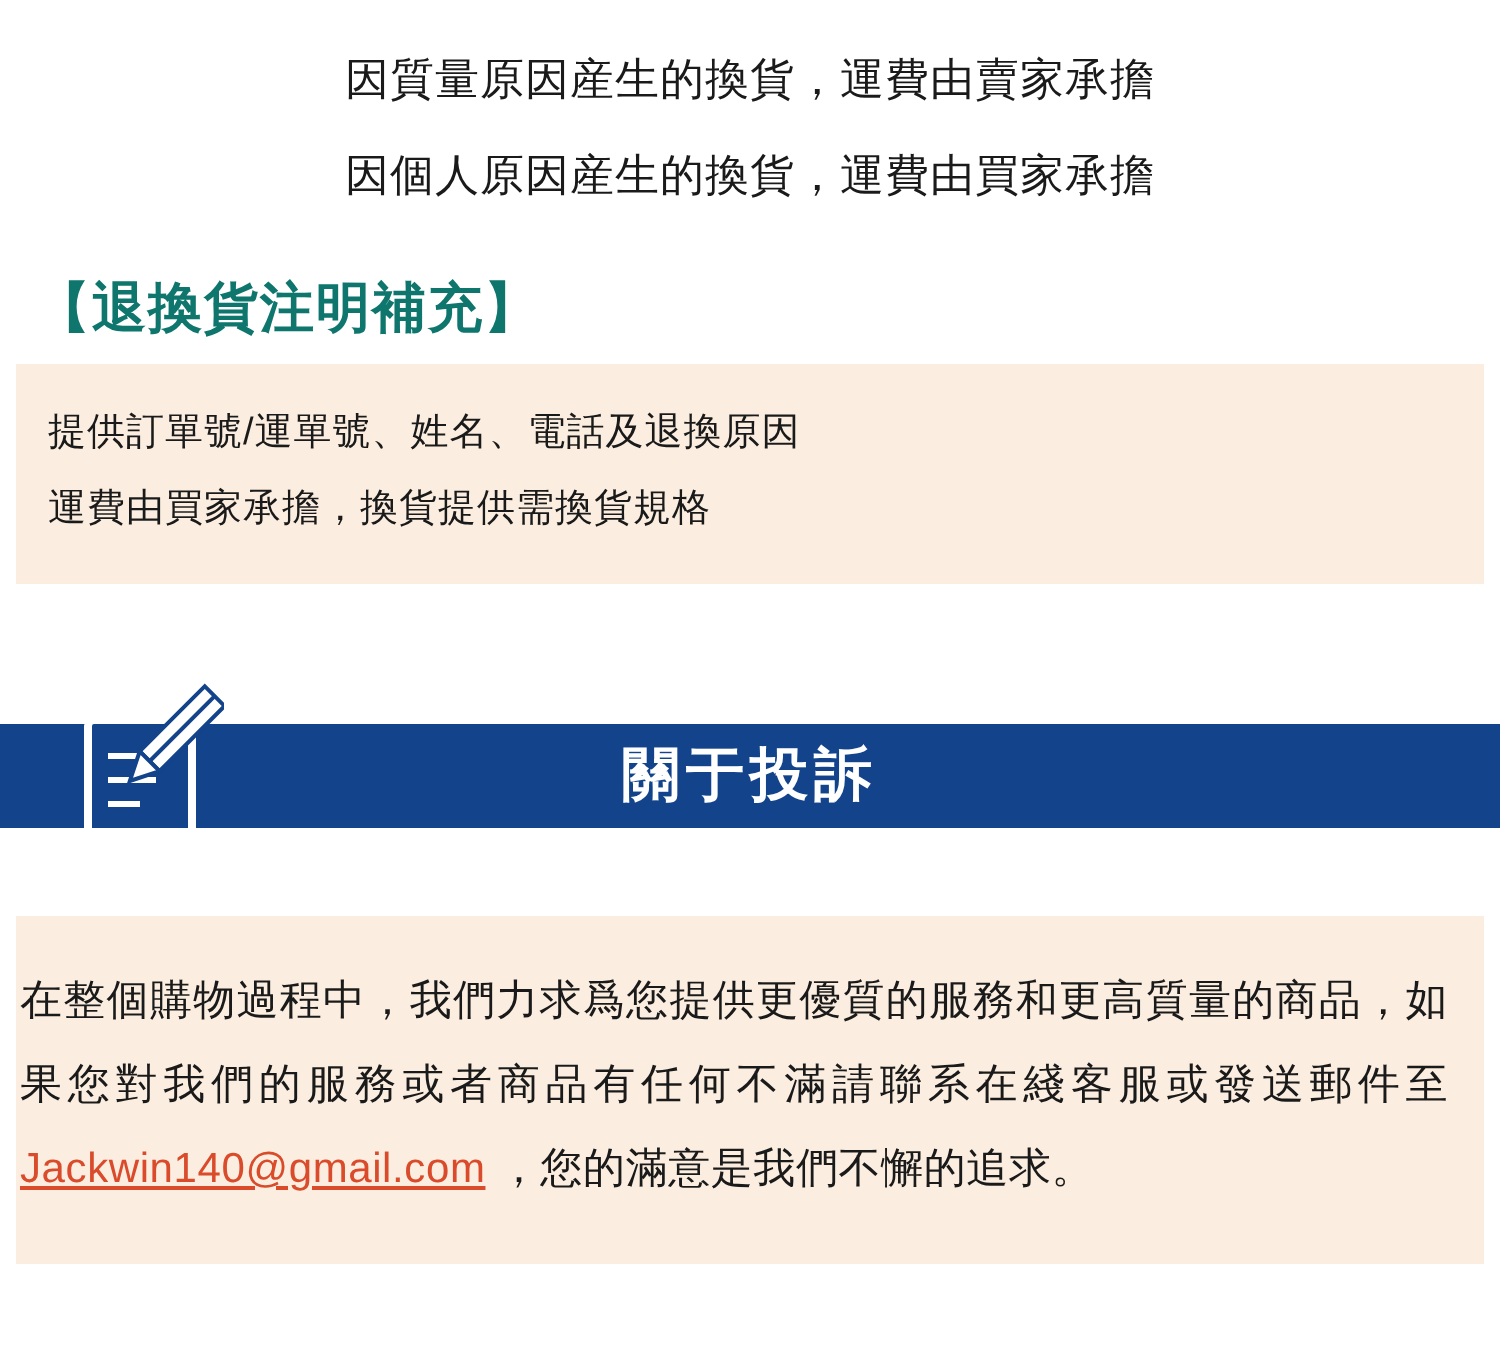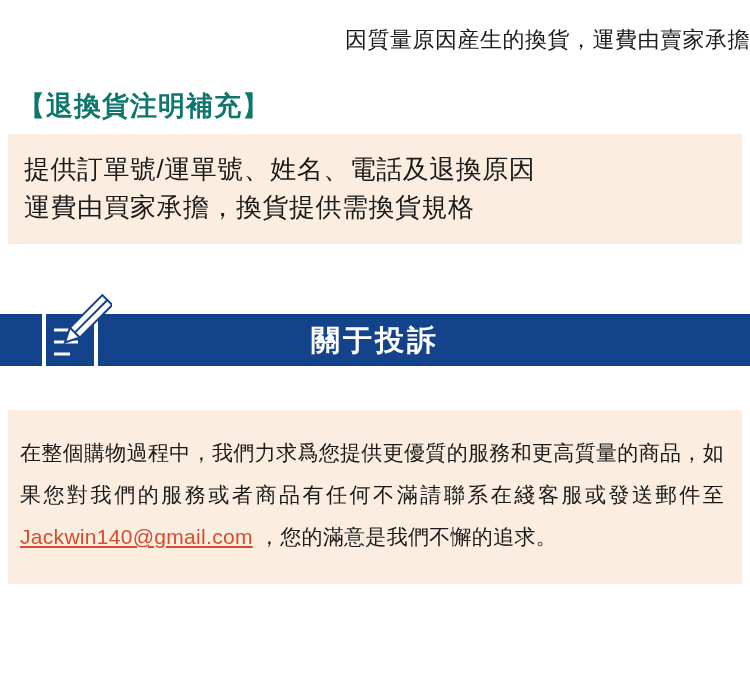--- a/index.html
+++ b/index.html
@@ -24,42 +24,42 @@
   }
 
   
   .policy-lines {
     padding: 16px 0 0 0;
   }
   .policy-line {
     font-size: 22px;
     line-height: 48px;
     color: #1a1a1a;
-    text-align: right;
+    text-align: center;
     letter-spacing: 0.5px;
   }
 
   
   .bracket-heading {
     margin: 24px 0 10px 18px;
     font-size: 27px;
     font-weight: bold;
     color: #0f766e;
     letter-spacing: 1px;
   }
 
   
   .note-block {
     background: #fbeee0;
     margin: 0 8px;
     padding: 16px 16px 18px 16px;
     box-sizing: border-box;
   }
   .note-line {
-    font-size: 26px;
+    font-size: 19px;
     line-height: 38px;
     color: #1a1a1a;
     letter-spacing: 0.5px;
   }
 
   
   .banner-wrap {
     position: relative;
     margin-top: 48px;
     height: 86px;
@@ -90,21 +90,21 @@
     left: 38px;
     top: 0px;
     width: 74px;
     height: 86px;
   }
 
   
   .body-block {
     background: #fbeee0;
     margin: 32px 8px 0 8px;
-    padding: 22px 18px 26px 12px;
+    padding: 22px 18px 26px 2px;
     box-sizing: border-box;
   }
   .body-text {
     font-size: 21px;
     line-height: 42px;
     color: #1a1a1a;
     letter-spacing: 0.3px;
     text-align: justify;
   }
   .email {
@@ -112,20 +112,21 @@
     text-decoration: underline;
   }
 </style>
 </head>
 <body>
 
 <div class="page">
 
   <div class="policy-lines">
     <div class="policy-line">因質量原因産生的換貨，運費由賣家承擔</div>
+    <div class="policy-line">因個人原因産生的換貨，運費由買家承擔</div>
   </div>
 
   <div class="bracket-heading">【退換貨注明補充】</div>
 
   <div class="note-block">
     <div class="note-line">提供訂單號/運單號、姓名、電話及退換原因</div>
     <div class="note-line">運費由買家承擔，換貨提供需換貨規格</div>
   </div>
 
   <div class="banner-wrap">

